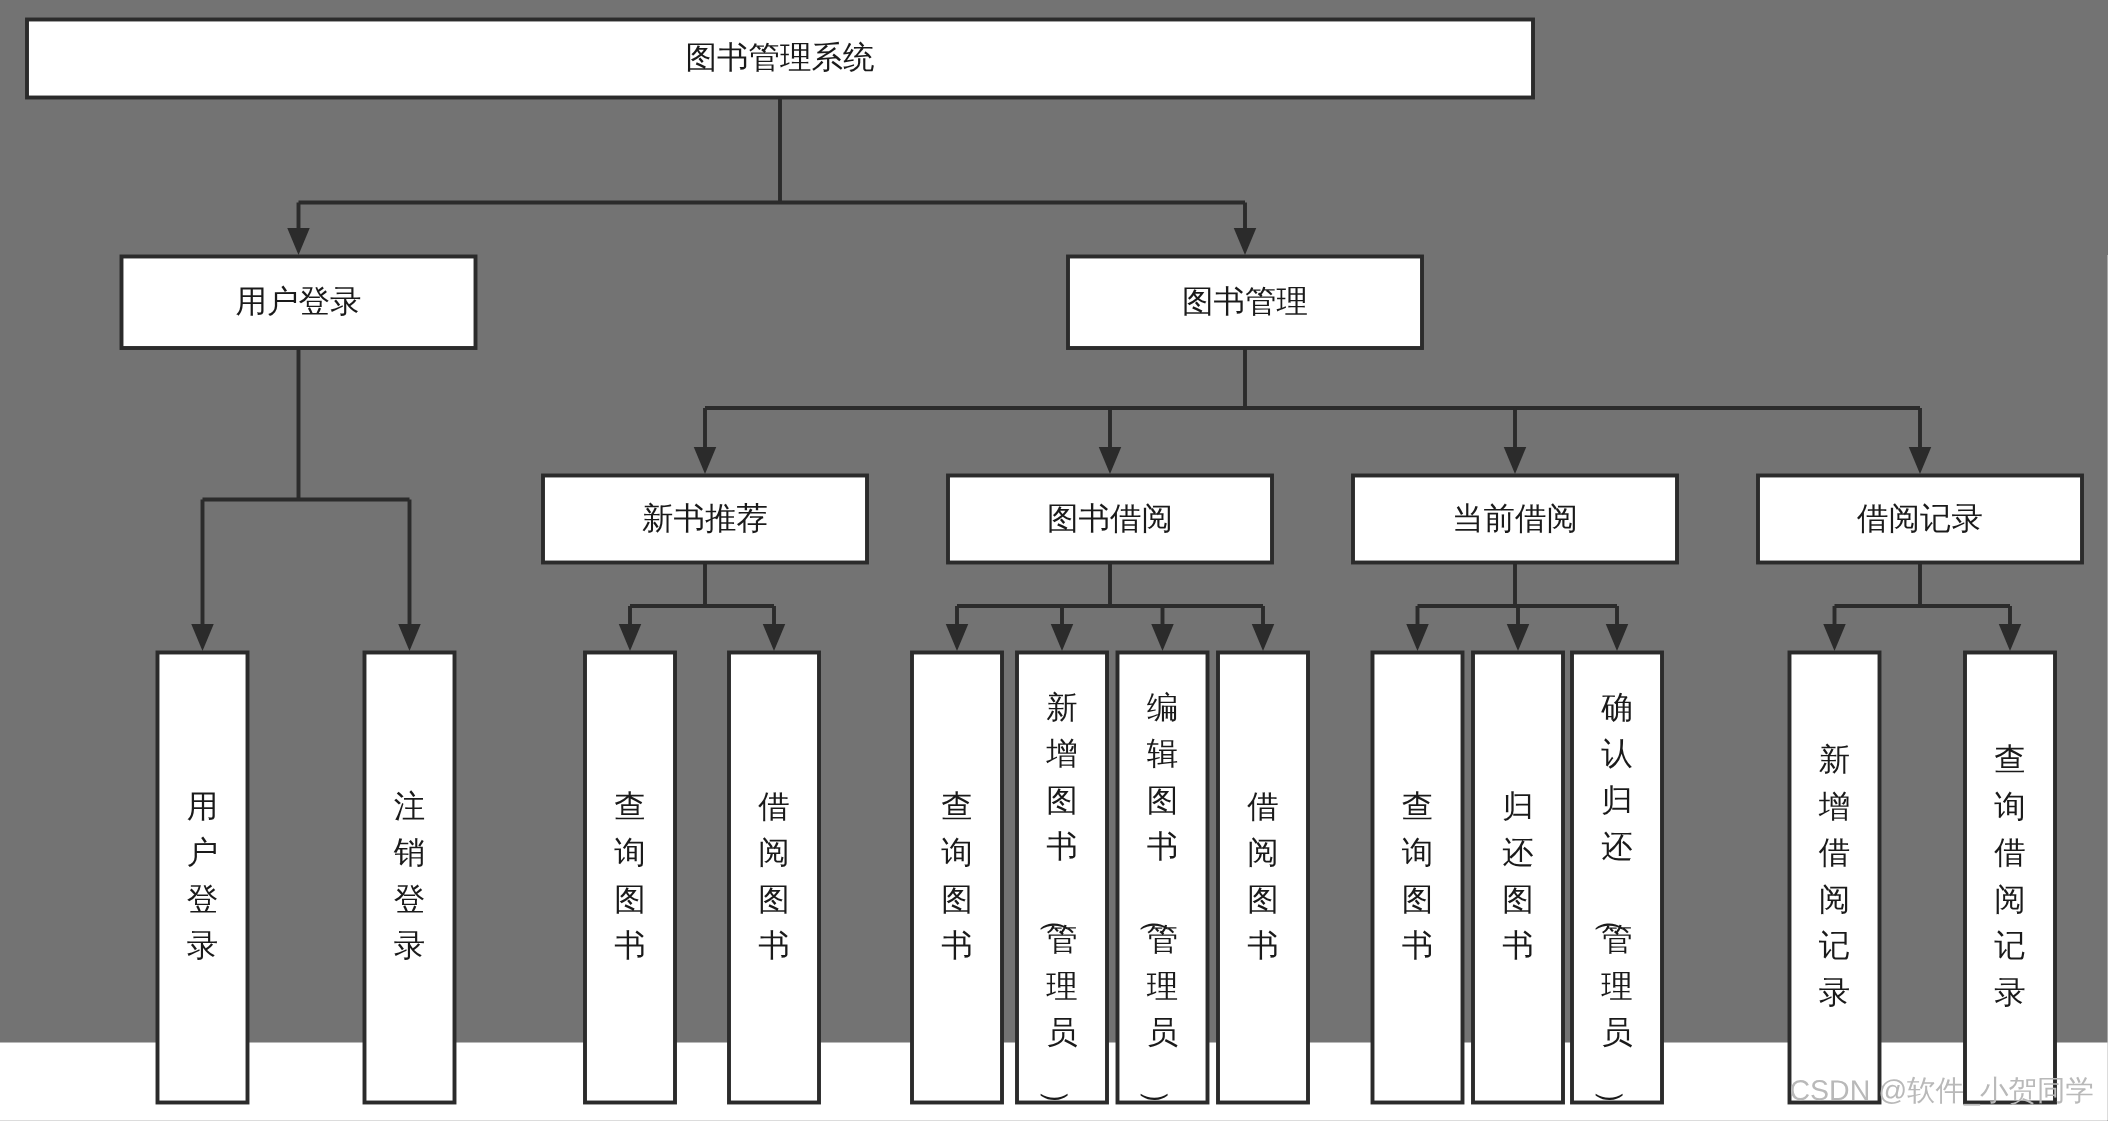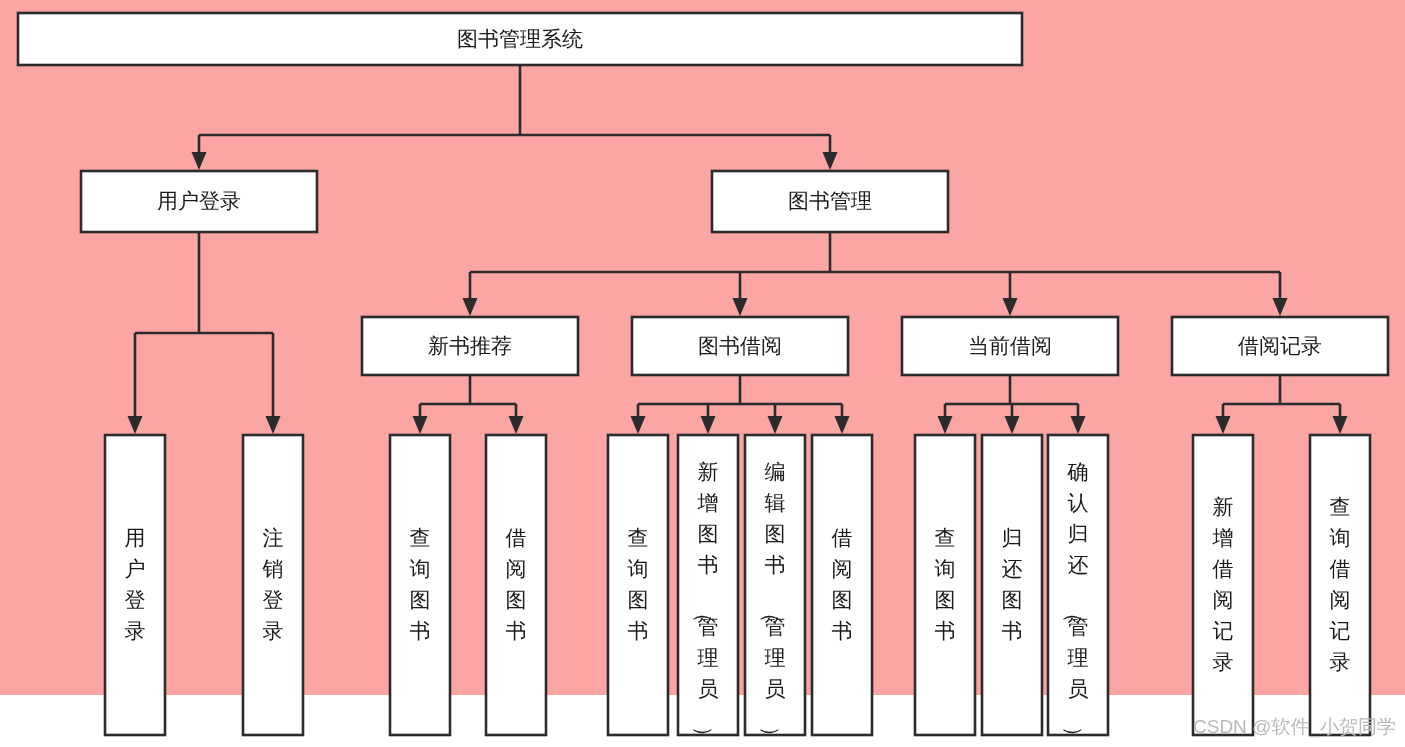--- a/index.html
+++ b/index.html
@@ -12,21 +12,21 @@
     width: 1405px;
     height: 747px;
     font-family: "Liberation Sans", "DejaVu Sans", sans-serif;
     overflow: hidden;
     position: relative;
   }
   #diagram-root {
     position: relative;
     width: 1405px;
     height: 695px;
-    background: #fca5a5;
+    background: #737373;
   }
   svg.diagram-canvas {
     position: absolute;
     left: 0;
     top: 0;
     width: 1405px;
     height: 747px;
     display: block;
   }
   .node-box {

